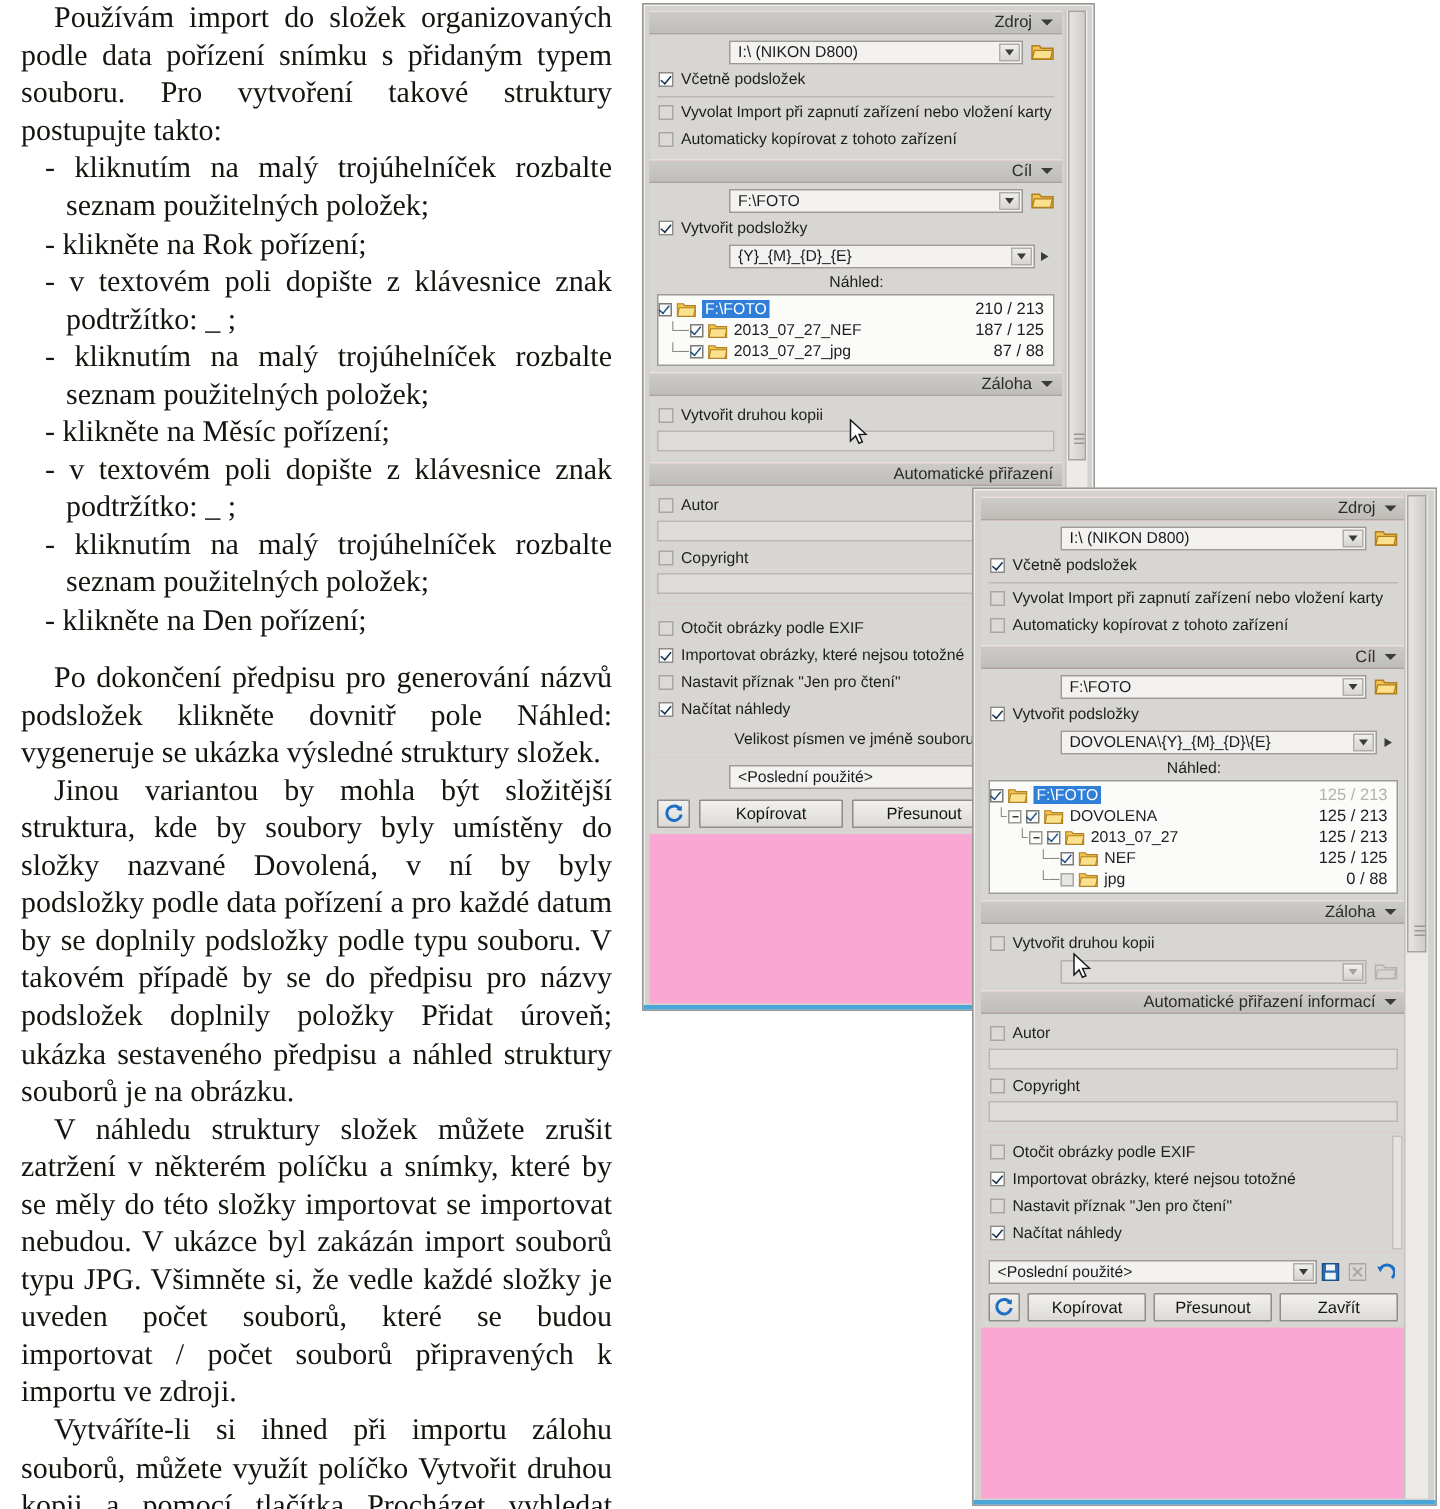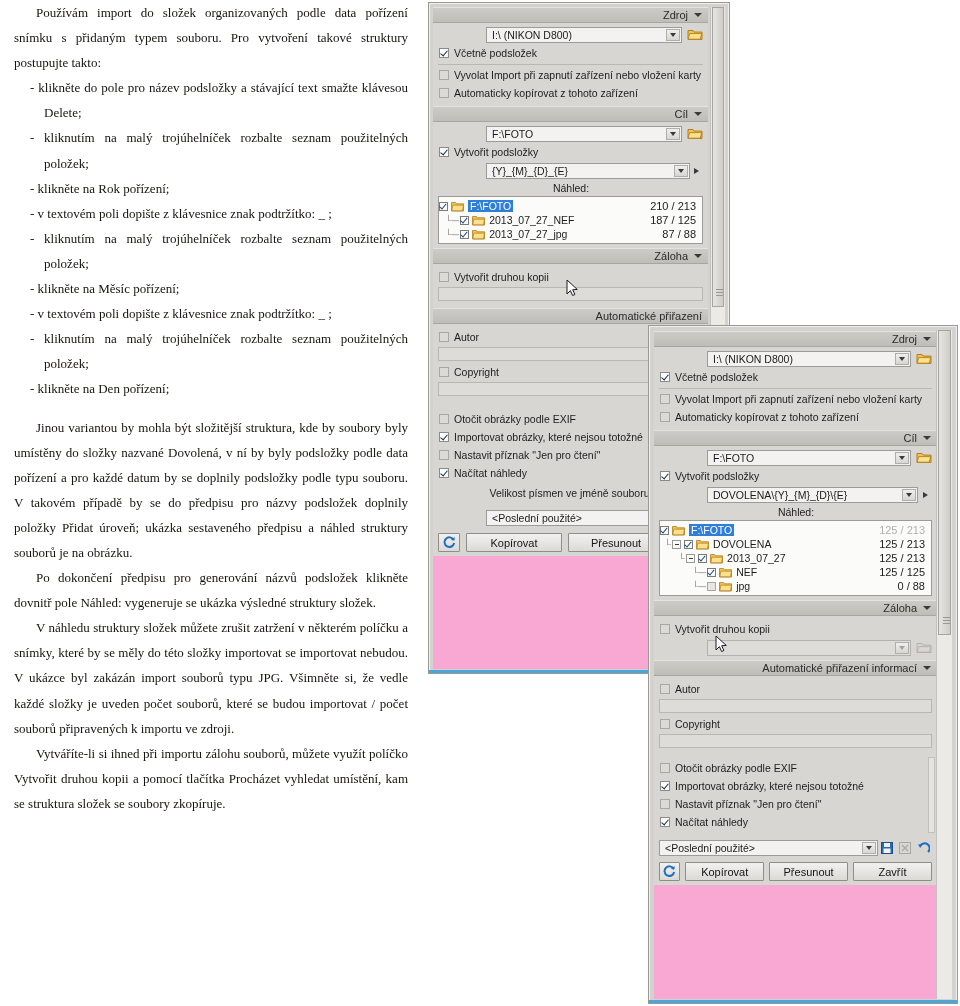--- a/index.html
+++ b/index.html
@@ -8,21 +8,21 @@
     background:#ffffff;
     font-family:"Liberation Sans", sans-serif;
     position:relative;
     overflow:hidden;
   }
 
   
   #text-column{
     position:absolute;left:14px;top:0;width:394px;height:758px;
     font-family:"Liberation Serif", serif;
-    font-size:13px;
+    font-size:20px;
     line-height:25.1px;
     color:#17140f;
     text-align:justify;
   }
   #text-column p{margin:0;}
   #text-column p.indent{text-indent:22px;}
   #text-column ul{list-style:none;margin:0;padding:0;}
   #text-column li{
     padding-left:22px;
     text-indent:-14px;
@@ -197,33 +197,32 @@
   .grip i{display:block;height:1px;background:#9a9894;margin-bottom:2px;}
   .bluebar{position:absolute;left:0;right:0;height:3px;background:#4aa6d8;}
   .cursor{position:absolute;width:13px;height:19px;pointer-events:none;}
 </style>
 </head>
 <body>
 
 <div id="text-column">
   <p class="indent">Používám import do složek organizovaných podle data pořízení snímku s přidaným typem souboru. Pro vytvoření takové struktury postupujte takto:</p>
   <ul>
-    <li>- klikněte do pole pro název podsložky a stávající text smažte klávesou Delete;</li>
     <li>- kliknutím na malý trojúhelníček rozbalte seznam použitelných položek;</li>
     <li>- klikněte na Rok pořízení;</li>
     <li>- v textovém poli dopište z klávesnice znak podtržítko: _ ;</li>
     <li>- kliknutím na malý trojúhelníček rozbalte seznam použitelných položek;</li>
     <li>- klikněte na Měsíc pořízení;</li>
     <li>- v textovém poli dopište z klávesnice znak podtržítko: _ ;</li>
     <li>- kliknutím na malý trojúhelníček rozbalte seznam použitelných položek;</li>
     <li>- klikněte na Den pořízení;</li>
   </ul>
   <div class="gap"></div>
+  <p class="indent">Po dokončení předpisu pro generování názvů podsložek klikněte dovnitř pole Náhled: vygeneruje se ukázka výsledné struktury složek.</p>
   <p class="indent">Jinou variantou by mohla být složitější struktura, kde by soubory byly umístěny do složky nazvané Dovolená, v ní by byly podsložky podle data pořízení a pro každé datum by se doplnily podsložky podle typu souboru. V takovém případě by se do předpisu pro názvy podsložek doplnily položky Přidat úroveň; ukázka sestaveného předpisu a náhled struktury souborů je na obrázku.</p>
-  <p class="indent">Po dokončení předpisu pro generování názvů podsložek klikněte dovnitř pole Náhled: vygeneruje se ukázka výsledné struktury složek.</p>
   <p class="indent">V náhledu struktury složek můžete zrušit zatržení v některém políčku a snímky, které by se měly do této složky importovat se importovat nebudou. V ukázce byl zakázán import souborů typu JPG. Všimněte si, že vedle každé složky je uveden počet souborů, které se budou importovat / počet souborů připravených k importu ve zdroji.</p>
   <p class="indent">Vytváříte-li si ihned při importu zálohu souborů, můžete využít políčko Vytvořit druhou kopii a pomocí tlačítka Procházet vyhledat umístění, kam se struktura složek se soubory zkopíruje.</p>
 </div>
 
 <div class="nx-dialog" id="dlg-back" style="left:428px;top:2px;width:302px;height:672px;">
 
   <div class="nx-body" style="left:4px;top:4px;width:275px;">
 
     <div class="sect-head">
       <span>Zdroj</span>

